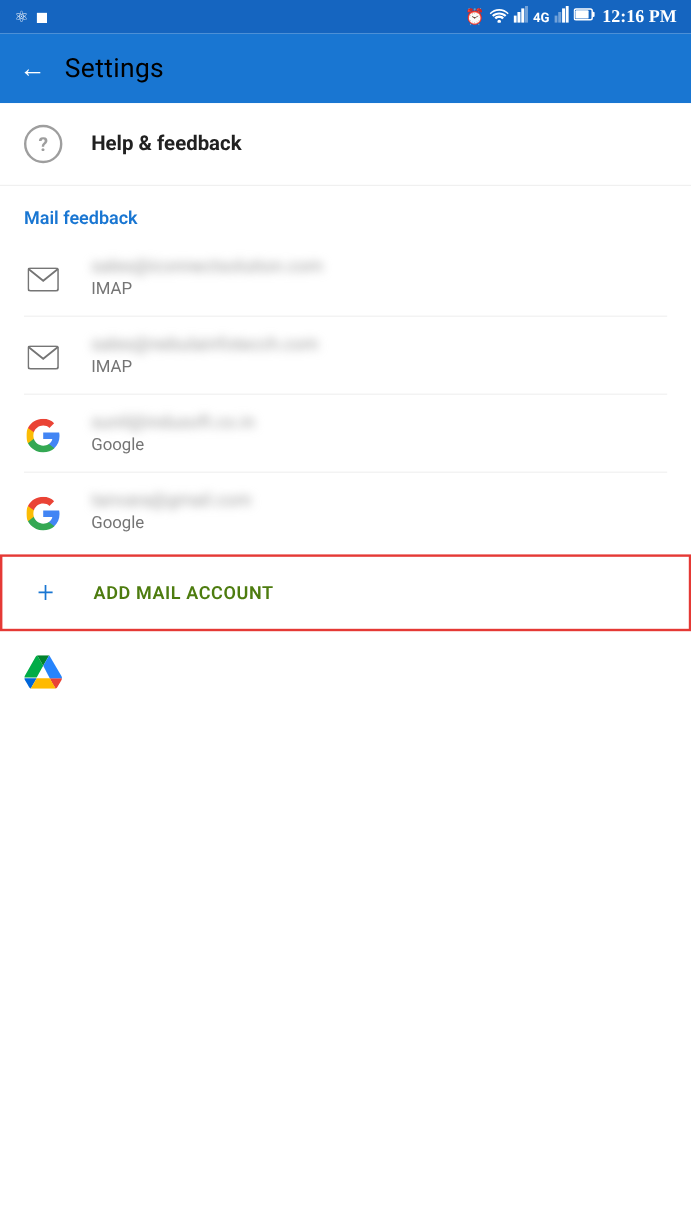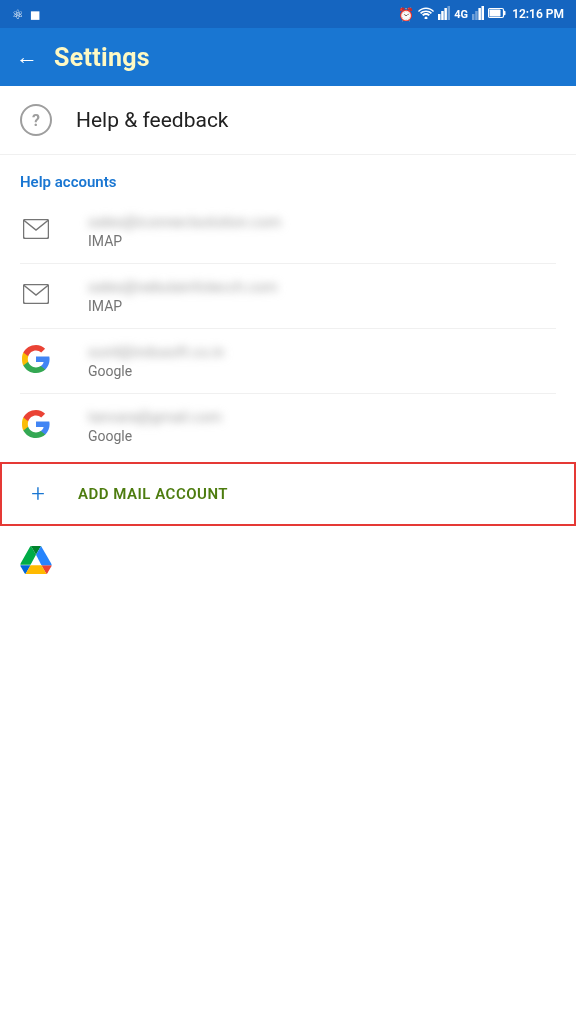--- a/index.html
+++ b/index.html
@@ -48,23 +48,23 @@
       gap: 16px;
     }
     .back-btn {
       color: #fff;
       font-size: 22px;
       cursor: pointer;
       display: flex;
       align-items: center;
     }
     .app-bar-title {
-      color: #fef9c3;
-      font-size: 25px;
-      font-weight: 700;
+      color: #000000;
+      font-size: 22px;
+      font-weight: 400;
       letter-spacing: 0.3px;
     }
 
     
     .content {
       background: #fff;
     }
 
     
     .help-row {
@@ -81,38 +81,39 @@
       border: 2px solid #9e9e9e;
       display: flex;
       align-items: center;
       justify-content: center;
       color: #9e9e9e;
       font-size: 16px;
       font-weight: 700;
       flex-shrink: 0;
     }
     .help-text {
-      font-size: 21px;
+      font-size: 17px;
       color: #212121;
+      font-weight: bold;
     }
 
     
     .section-header {
       padding: 18px 20px 8px 20px;
       font-size: 15px;
       font-weight: 600;
       color: #1976D2;
     }
 
     
     .account-row {
       display: flex;
-      align-items: flex-start;
+      align-items: flex-end;
       padding: 14px 20px;
-      gap: 36px;
+      gap: 24px;
     }
     .account-icon {
       width: 32px;
       height: 32px;
       flex-shrink: 0;
       display: flex;
       align-items: center;
       justify-content: center;
     }
     .account-info {
@@ -222,37 +223,37 @@
         <rect x="9.5" y="0" width="2.5" height="14"></rect>
       </svg>
     </span>
     <span>
       <svg width="18" height="12" viewBox="0 0 18 12" fill="none">
         <rect x="0.5" y="1.5" width="15" height="9" rx="1.5" stroke="white" stroke-width="1.2"></rect>
         <rect x="1.5" y="2.5" width="11" height="7" rx="0.8" fill="white"></rect>
         <rect x="15.5" y="3.8" width="2" height="4.4" rx="1" fill="white"></rect>
       </svg>
     </span>
-    <span style="font-size:12px;font-weight:600;margin-left:2px;">12:16 PM</span>
+    <span style="font-size:15px;font-weight:600;margin-left:2px;font-family:Liberation Serif, serif;">12:16 PM</span>
   </div>
 </div>
 
 <div class="app-bar">
   <span class="back-btn">←</span>
   <span class="app-bar-title">Settings</span>
 </div>
 
 <div class="content">
 
   <div class="help-row">
     <div class="help-icon">?</div>
     <span class="help-text">Help &amp; feedback</span>
   </div>
 
-  <div class="section-header">Help accounts</div>
+  <div class="section-header">Mail feedback</div>
 
   <div class="account-row">
     <div class="account-icon">
       <svg class="mail-svg" viewBox="0 0 26 20" fill="none" xmlns="http://www.w3.org/2000/svg">
         <rect x="0.5" y="0.5" width="25" height="19" rx="2" stroke="#757575" stroke-width="1.5" fill="none"></rect>
         <polyline points="0.5,1 13,11 25.5,1" stroke="#757575" stroke-width="1.5" fill="none"></polyline>
       </svg>
     </div>
     <div class="account-info">
       <span class="account-email">sales@iconnectsolution.com</span>

